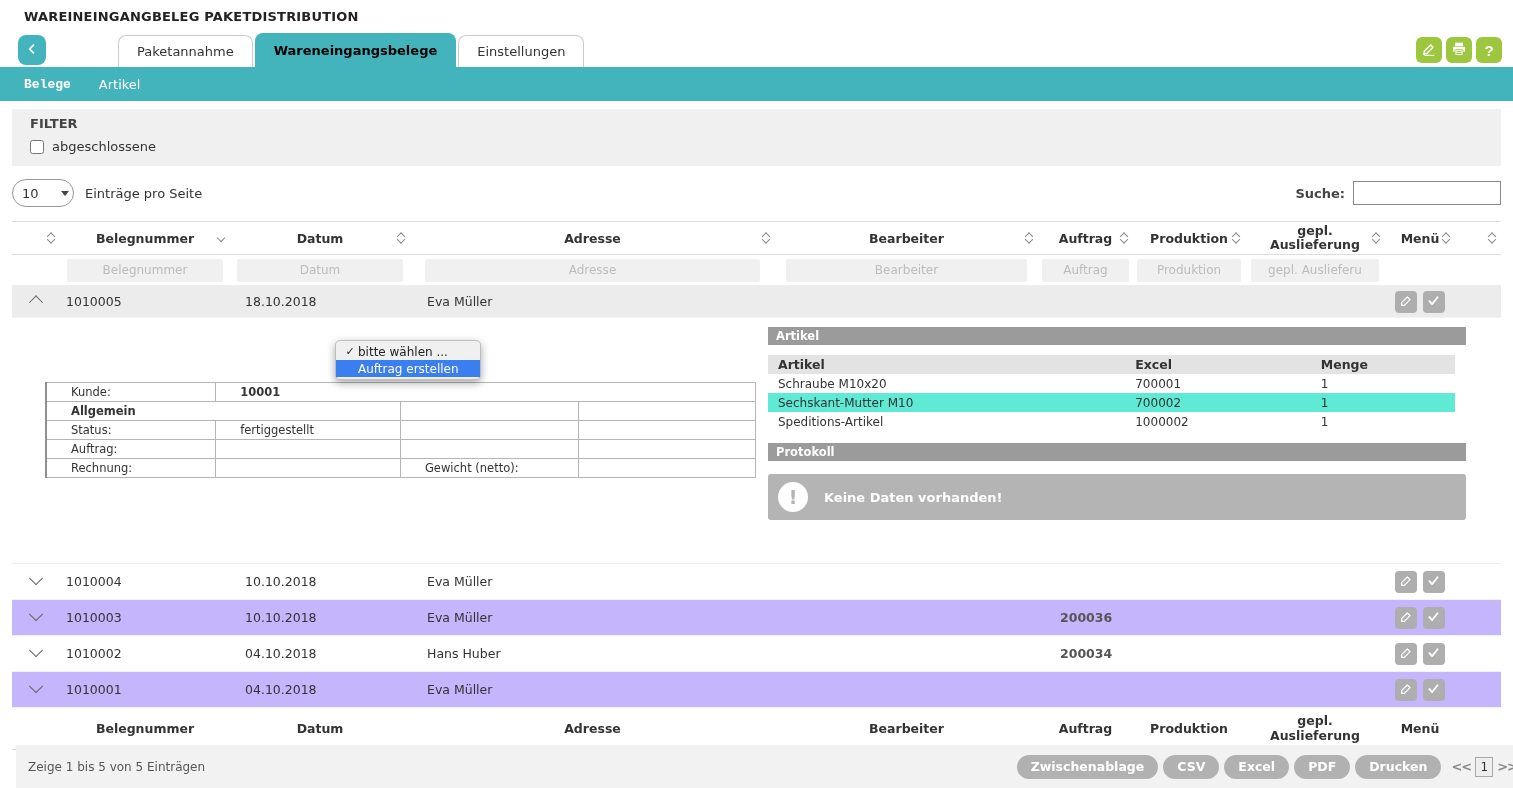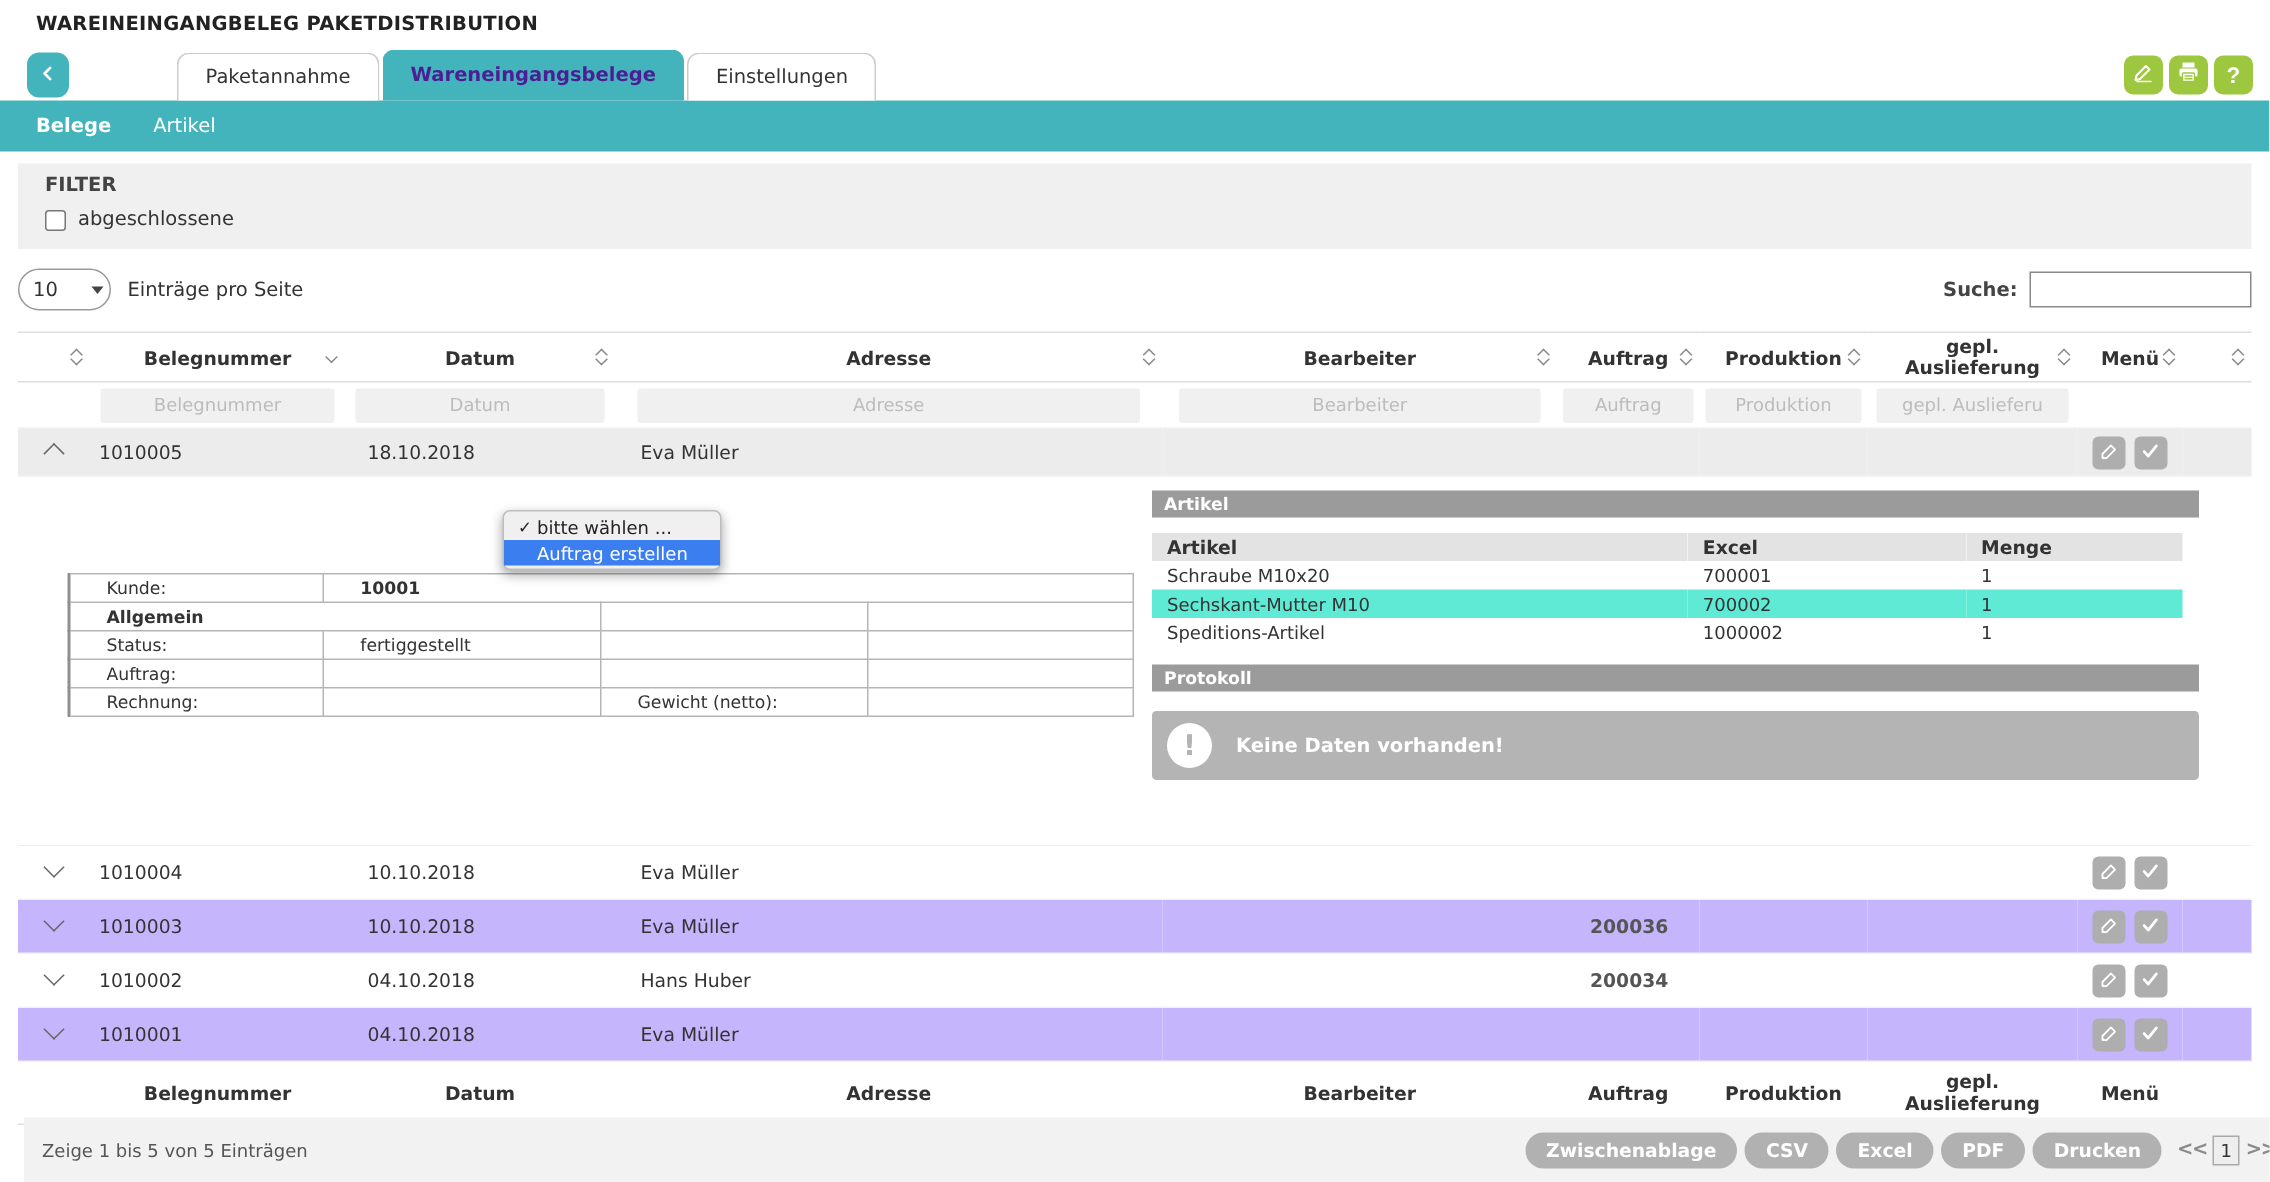--- a/index.html
+++ b/index.html
@@ -11,29 +11,29 @@
   
   .page-title { padding:9px 0 0 24px; font-size:13px; font-weight:bold; letter-spacing:.2px; color:#222; }
 
   
   .header-bar { position:relative; height:34px; margin-top:9px; display:flex; align-items:flex-end; }
   .back-btn { position:absolute; left:18px; bottom:2px; width:28px; height:30px; border:none; border-radius:8px;
     background:var(--teal,#44b4bc); display:flex; align-items:center; justify-content:center; cursor:pointer; }
   .tabs { display:flex; margin-left:118px; align-items:flex-end; }
   .tab { height:32px; padding:0 18px; background:#fff; border:1px solid #ccc; border-bottom:none;
     border-radius:8px 8px 0 0; margin-right:2px; font-size:13px; color:#333; display:flex; align-items:center; cursor:pointer; }
-  .tab.active { background:var(--teal,#44b4bc); border-color:var(--teal,#44b4bc); color:#4c1d95; font-weight:bold; height:34px; }
+  .tab.active { background:var(--teal,#44b4bc); border-color:var(--teal,#44b4bc); color:#000000; font-weight:bold; height:34px; }
   .header-actions { position:absolute; right:11px; bottom:4px; display:flex; gap:4px; }
   .action-btn { width:26px; height:26px; border:none; border-radius:6px; background:var(--green,#9dc73e);
     color:#fff; display:flex; align-items:center; justify-content:center; font-weight:bold; font-size:15px; cursor:pointer; }
 
   
   .subnav { height:34px; background:var(--teal,#44b4bc); display:flex; align-items:center; padding-left:24px; gap:28px; }
   .subnav a { color:#fff; font-size:13px; text-decoration:none; cursor:pointer; }
-  .subnav a.active { font-weight:bold; }
+  .subnav a.active { font-weight:bold;font-family:Liberation Mono, monospace; }
 
   
   .filter-panel { margin:8px 12px 0 12px; background:#f0f0f0; padding:7px 18px 12px 18px; }
   .filter-title { font-size:13px; font-weight:bold; color:#444; }
   .filter-check { margin-top:8px; display:flex; align-items:center; gap:8px; font-size:13px; color:#333; }
   .filter-check input { width:14px; height:14px; }
 
   
   .controls { margin:13px 12px 0 12px; display:flex; align-items:center; }
   .pagesize { width:62px; height:28px; background:#fff; border:1px solid #999; border-radius:14px;

